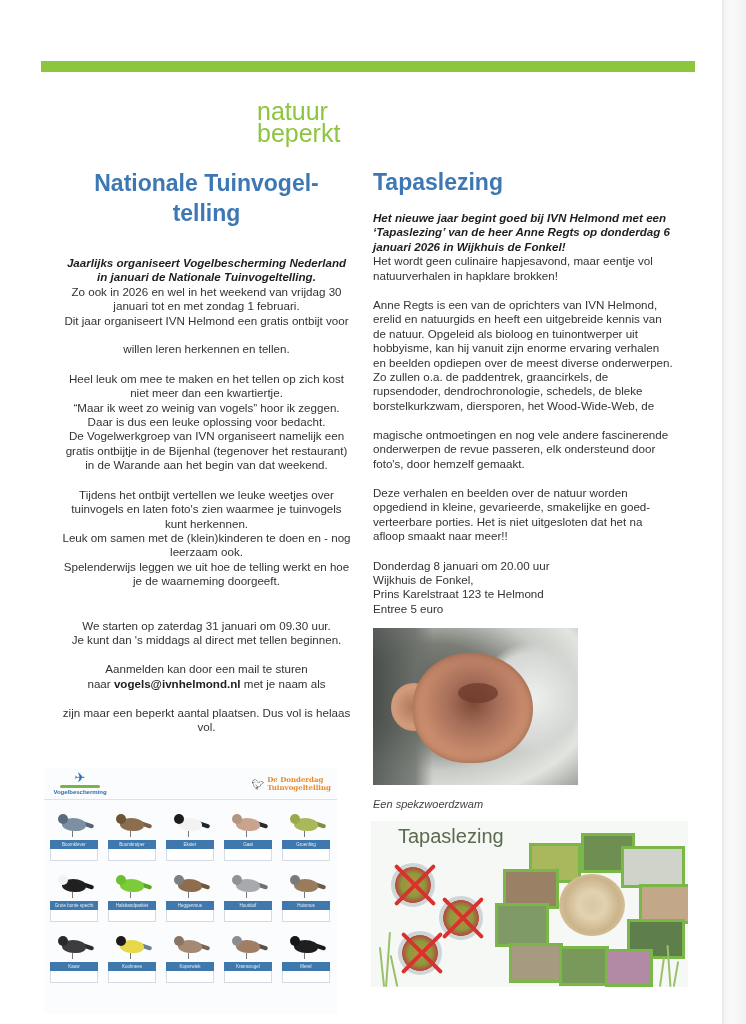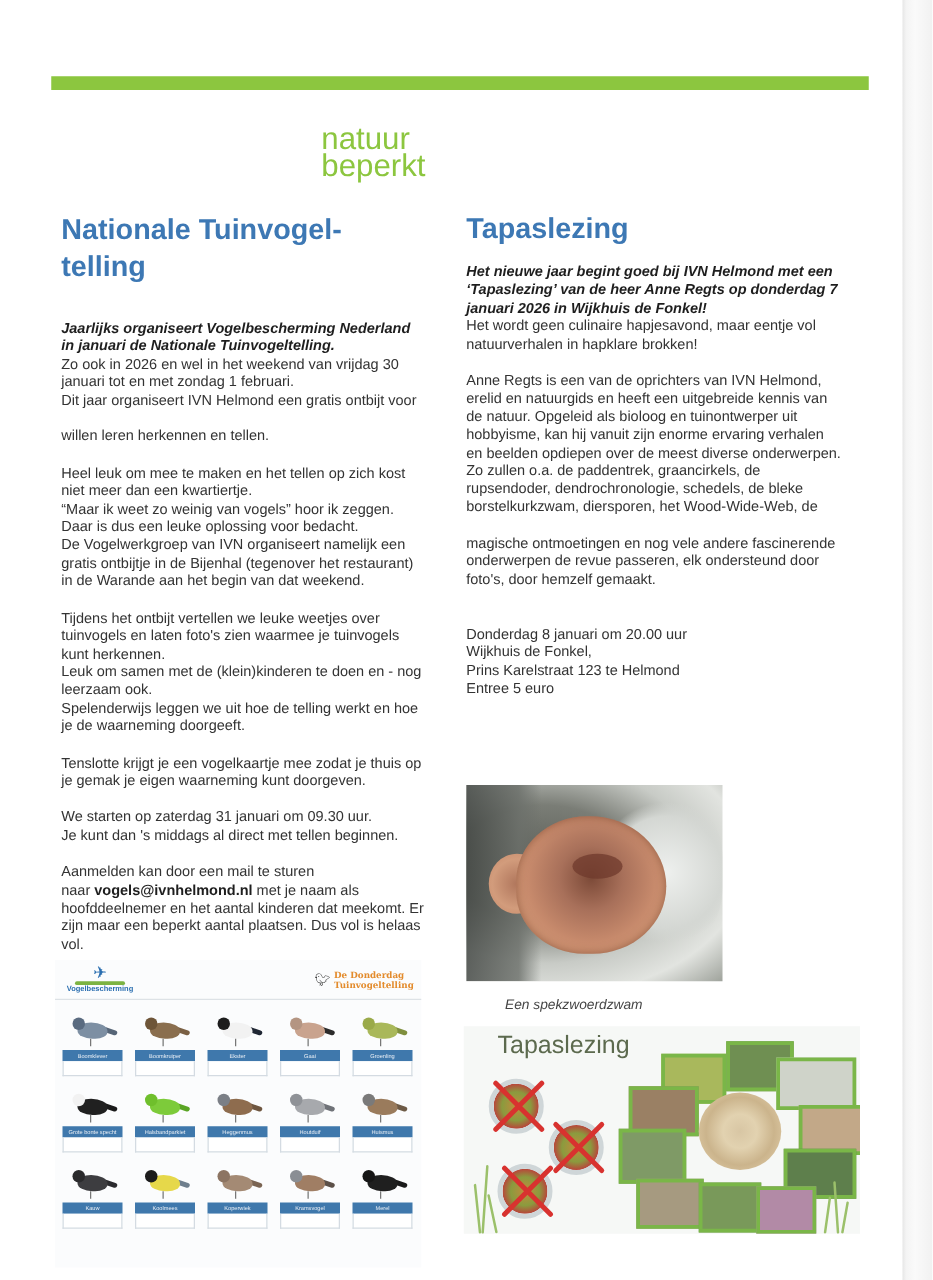--- a/index.html
+++ b/index.html
@@ -11,21 +11,21 @@
 
   .top-bar { position: absolute; left: 41px; top: 61px; width: 654px; height: 11px; background: #8cc63f; }
 
   .logo { position: absolute; left: 249px; top: 90px; height: 56px; display: flex; align-items: flex-end; }
   .logo-ivn { font-family: "DejaVu Sans", sans-serif; font-weight: bold; font-size: 64px; line-height: 52px;
     color: #8cc63f; letter-spacing: -3px; height: 56px; }
   .logo-words { margin-left: 8px; margin-bottom: 2px; color: #8cc63f; font-size: 25px; line-height: 22px; }
   .logo-words div { white-space: nowrap; }
 
   .col { position: absolute; }
-  .col-left { left: 49px; top: 168px; width: 315px; }
+  .col-left { left: 49px; top: 168px; width: 315px; text-align: center; }
   .col-right { left: 373px; top: 168px; width: 325px; }
 
   h1.section-title { font-size: 23px; font-weight: bold; color: #3d78b4; line-height: 30px; }
   .col-right h1.section-title { line-height: 28px; }
 
   .para { font-size: 11.6px; line-height: 14.4px; color: #333; }
   .para b { color: #1e1e1e; font-style: italic; }
   .gap-big { height: 28px; }
   .gap { height: 15px; }
   .email { font-weight: bold; color: #1e1e1e; }
@@ -59,21 +59,21 @@
     background: linear-gradient(to right, #3f4340, #6a6e69 70%, transparent); opacity: .8; }
   .photo-fungus .bark-light { position: absolute; right: 0; top: 10px; width: 90px; height: 120px; border-radius: 40%;
     background: radial-gradient(circle, #eef0ee 0%, #d4d7d3 60%, transparent 75%); }
   .photo-fungus .cap { position: absolute; left: 40px; top: 25px; width: 120px; height: 110px; border-radius: 48% 52% 50% 46%;
     background: radial-gradient(ellipse at 50% 45%, #7c4a38 0%, #a8705a 30%, #c78a6c 60%, #d49a78 80%, #c47f5e 100%);
     box-shadow: inset 0 0 8px rgba(90,40,20,.5); }
   .photo-fungus .cap-small { position: absolute; left: 18px; top: 55px; width: 45px; height: 48px; border-radius: 50%;
     background: radial-gradient(circle, #b0765c 0%, #d29c7c 60%, #c68868 100%); }
   .photo-fungus .cap-fold { position: absolute; left: 85px; top: 55px; width: 40px; height: 20px; border-radius: 50%;
     background: #6f3a2c; opacity: .75; }
-  .caption { position: absolute; left: 373px; top: 798px; font-size: 11px; font-style: italic; color: #444; margin-left: 31px; }
+  .caption { position: absolute; left: 373px; top: 798px; font-size: 11px; font-style: italic; color: #444; }
 
   
   .collage { position: absolute; left: 371px; top: 821px; width: 317px; height: 166px; background: #f6f8f6; overflow: hidden; }
   .collage-title { position: absolute; left: 27px; top: 4px; font-size: 20px; color: #5c6a4e; }
   .plate { position: absolute; width: 44px; height: 44px; border-radius: 50%; border: 4px solid #cfd6d8;
     background: radial-gradient(circle, #c58a3c 0%, #8a9b3e 45%, #b8473a 70%, #e9ecec 72%); }
   .plate .x1, .plate .x2 { position: absolute; left: -8px; top: 16px; width: 56px; height: 4px; background: #d8322f; border-radius: 2px; }
   .plate .x1 { transform: rotate(45deg); }
   .plate .x2 { transform: rotate(-45deg); }
   .tile { position: absolute; border: 3px solid #7ab648; }
@@ -124,34 +124,30 @@
   <div class="para">
     <span>Tijdens het ontbijt vertellen we leuke weetjes over</span><br>
     <span>tuinvogels en laten foto's zien waarmee je tuinvogels</span><br>
     <span>kunt herkennen.</span><br>
     <span>Leuk om samen met de (klein)kinderen te doen en - nog</span><br>
     <span>leerzaam ook.</span><br>
     <span>Spelenderwijs leggen we uit hoe de telling werkt en hoe</span><br>
     <span>je de waarneming doorgeeft.</span>
   </div>
   <div class="gap"></div>
-  <div class="para">
-    <span>Tenslotte krijgt je een vogelkaartje mee zodat je thuis op</span><br>
-    <span>je gemak je eigen waarneming kunt doorgeven.</span>
-  </div>
   <div class="gap"></div>
   <div class="para">
     <span>We starten op zaterdag 31 januari om 09.30 uur.</span><br>
     <span>Je kunt dan 's middags al direct met tellen beginnen.</span>
   </div>
   <div class="gap"></div>
   <div class="para">
     <span>Aanmelden kan door een mail te sturen</span><br>
     <span>naar </span><span class="email">vogels@ivnhelmond.nl</span><span> met je naam als</span><br>
-    <span>hoofddeelnemer en het aantal kinderen dat meekomt. Er</span><br>
+    <br>
     <span>zijn maar een beperkt aantal plaatsen. Dus vol is helaas</span><br>
     <span>vol.</span>
   </div>
 </div>
 
 <div class="bird-card">
   <div class="bc-header">
     <div class="vb-logo">
       <div class="vb-bird">✈</div>
       <div class="vb-swoosh"></div>
@@ -317,41 +313,47 @@
         <div class="bird-box"></div>
       </div>
     </div>
 </div>
 
 <div class="col col-right">
   <h1 class="section-title">Tapaslezing</h1>
   <div style="height:15px"></div>
   <div class="para">
     <b>Het nieuwe jaar begint goed bij IVN Helmond met een</b><br>
-    <b>‘Tapaslezing’ van de heer Anne Regts op donderdag 7</b><br>
+    <b>‘Tapaslezing’ van de heer Anne Regts op donderdag 6</b><br>
     <b>januari 2026 in Wijkhuis de Fonkel!</b><br>
     <span>Het wordt geen culinaire hapjesavond, maar eentje vol</span><br>
     <span>natuurverhalen in hapklare brokken!</span>
   </div>
   <div class="gap"></div>
   <div class="para">
     <span>Anne Regts is een van de oprichters van IVN Helmond,</span><br>
     <span>erelid en natuurgids en heeft een uitgebreide kennis van</span><br>
     <span>de natuur. Opgeleid als bioloog en tuinontwerper uit</span><br>
     <span>hobbyisme, kan hij vanuit zijn enorme ervaring verhalen</span><br>
     <span>en beelden opdiepen over de meest diverse onderwerpen.</span><br>
     <span>Zo zullen o.a. de paddentrek, graancirkels, de</span><br>
     <span>rupsendoder, dendrochronologie, schedels, de bleke</span><br>
     <span>borstelkurkzwam, diersporen, het Wood-Wide-Web, de</span><br>
     <br>
     <span>magische ontmoetingen en nog vele andere fascinerende</span><br>
     <span>onderwerpen de revue passeren, elk ondersteund door</span><br>
     <span>foto's, door hemzelf gemaakt.</span>
   </div>
   <div class="gap"></div>
+  <div class="para">
+    <span>Deze verhalen en beelden over de natuur worden</span><br>
+    <span>opgediend in kleine, gevarieerde, smakelijke en goed-</span><br>
+    <span>verteerbare porties. Het is niet uitgesloten dat het na</span><br>
+    <span>afloop smaakt naar meer!!</span>
+  </div>
   <div class="gap"></div>
   <div class="para">
     <span>Donderdag 8 januari om 20.00 uur</span><br>
     <span>Wijkhuis de Fonkel,</span><br>
     <span>Prins Karelstraat 123 te Helmond</span><br>
     <span>Entree 5 euro</span>
   </div>
 </div>
 
 <div class="photo-fungus">

